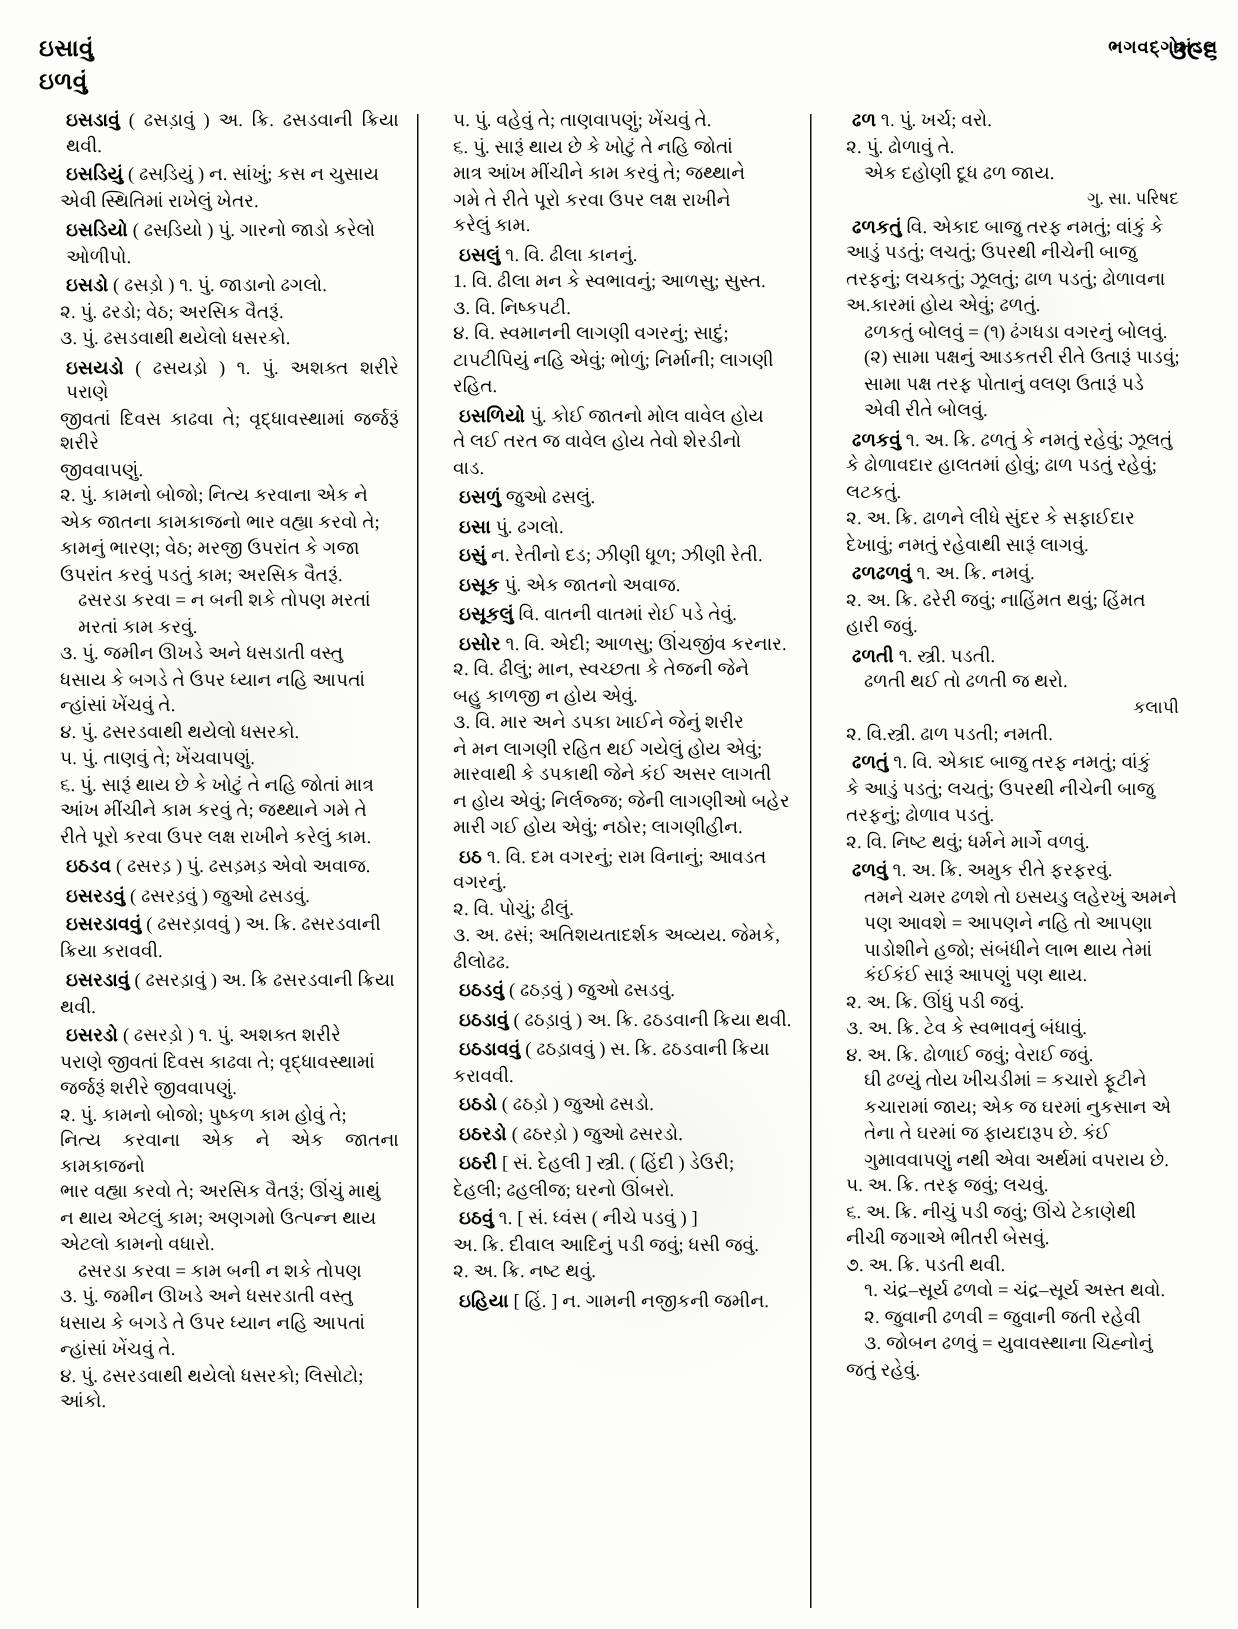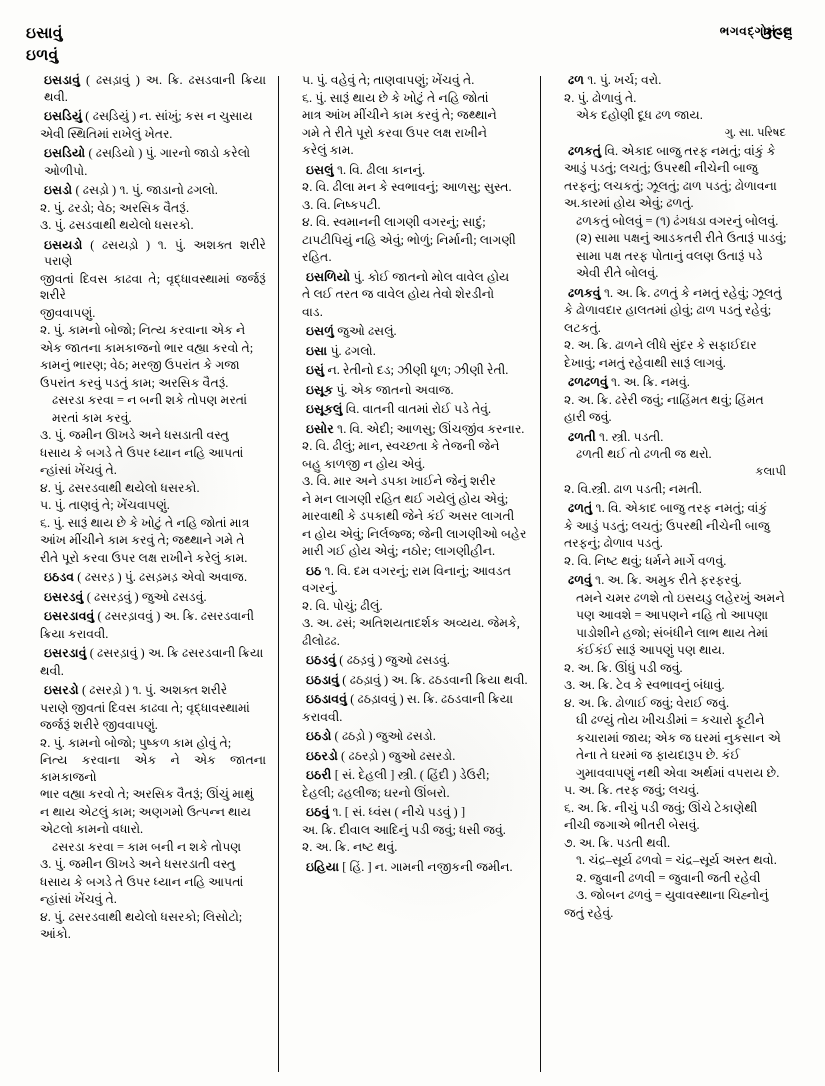--- a/index.html
+++ b/index.html
@@ -30,21 +30,21 @@
     pointer-events: none;
   }
   .smudge-a { left: 300px; top: 640px; width: 260px; height: 300px; }
   .smudge-b { left: 585px; top: 120px; width: 150px; height: 180px; }
   .smudge-c { left: 60px;  top: 390px; width: 180px; height: 200px; }
 
   
   .page-header {
     position: absolute;
     left: 26px;
-    right: 32px;
+    right: 13px;
     top: 22px;
     height: 56px;
   }
   .hdr-left {
     position: absolute;
     left: 0;
     top: 0;
     font-weight: bold;
     font-size: 15.5px;
     line-height: 1.42;
@@ -215,21 +215,21 @@
       <div class="col">
         <div class="entry">
           <p class="lvl1"><span>૫. પું. વહેવું તે; તાણવાપણું; ખેંચવું તે.</span></p>
           <p class="lvl1"><span>૬. પું. સારૂં થાય છે કે ખોટું તે નહિ જોતાં</span></p>
           <p class="lvl1"><span>માત્ર આંખ મીંચીને કામ કરવું તે; જથ્થાને</span></p>
           <p class="lvl1"><span>ગમે તે રીતે પૂરો કરવા ઉપર લક્ષ રાખીને</span></p>
           <p class="lvl1"><span>કરેલું કામ.</span></p>
         </div>
         <div class="entry">
           <p class="lvl0"><span class="hw">ઇસલું </span><span>૧. વિ. ઢીલા કાનનું.</span></p>
-          <p class="lvl1"><span>૨. વિ. ઢીલા મન કે સ્વભાવનું; આળસુ; સુસ્ત.</span></p>
+          <p class="lvl1"><span>1. વિ. ઢીલા મન કે સ્વભાવનું; આળસુ; સુસ્ત.</span></p>
           <p class="lvl1"><span>૩. વિ. નિષ્કપટી.</span></p>
           <p class="lvl1"><span>૪. વિ. સ્વમાનની લાગણી વગરનું; સાદું;</span></p>
           <p class="lvl1"><span>ટાપટીપિયું નહિ એવું; ભોળું; નિર્માની; લાગણી</span></p>
           <p class="lvl1"><span>રહિત.</span></p>
         </div>
         <div class="entry">
           <p class="lvl0"><span class="hw">ઇસળિયો </span><span>પું. કોઈ જાતનો મોલ વાવેલ હોય</span></p>
           <p class="lvl1"><span>તે લઈ તરત જ વાવેલ હોય તેવો શેરડીનો</span></p>
           <p class="lvl1"><span>વાડ.</span></p>
         </div>

